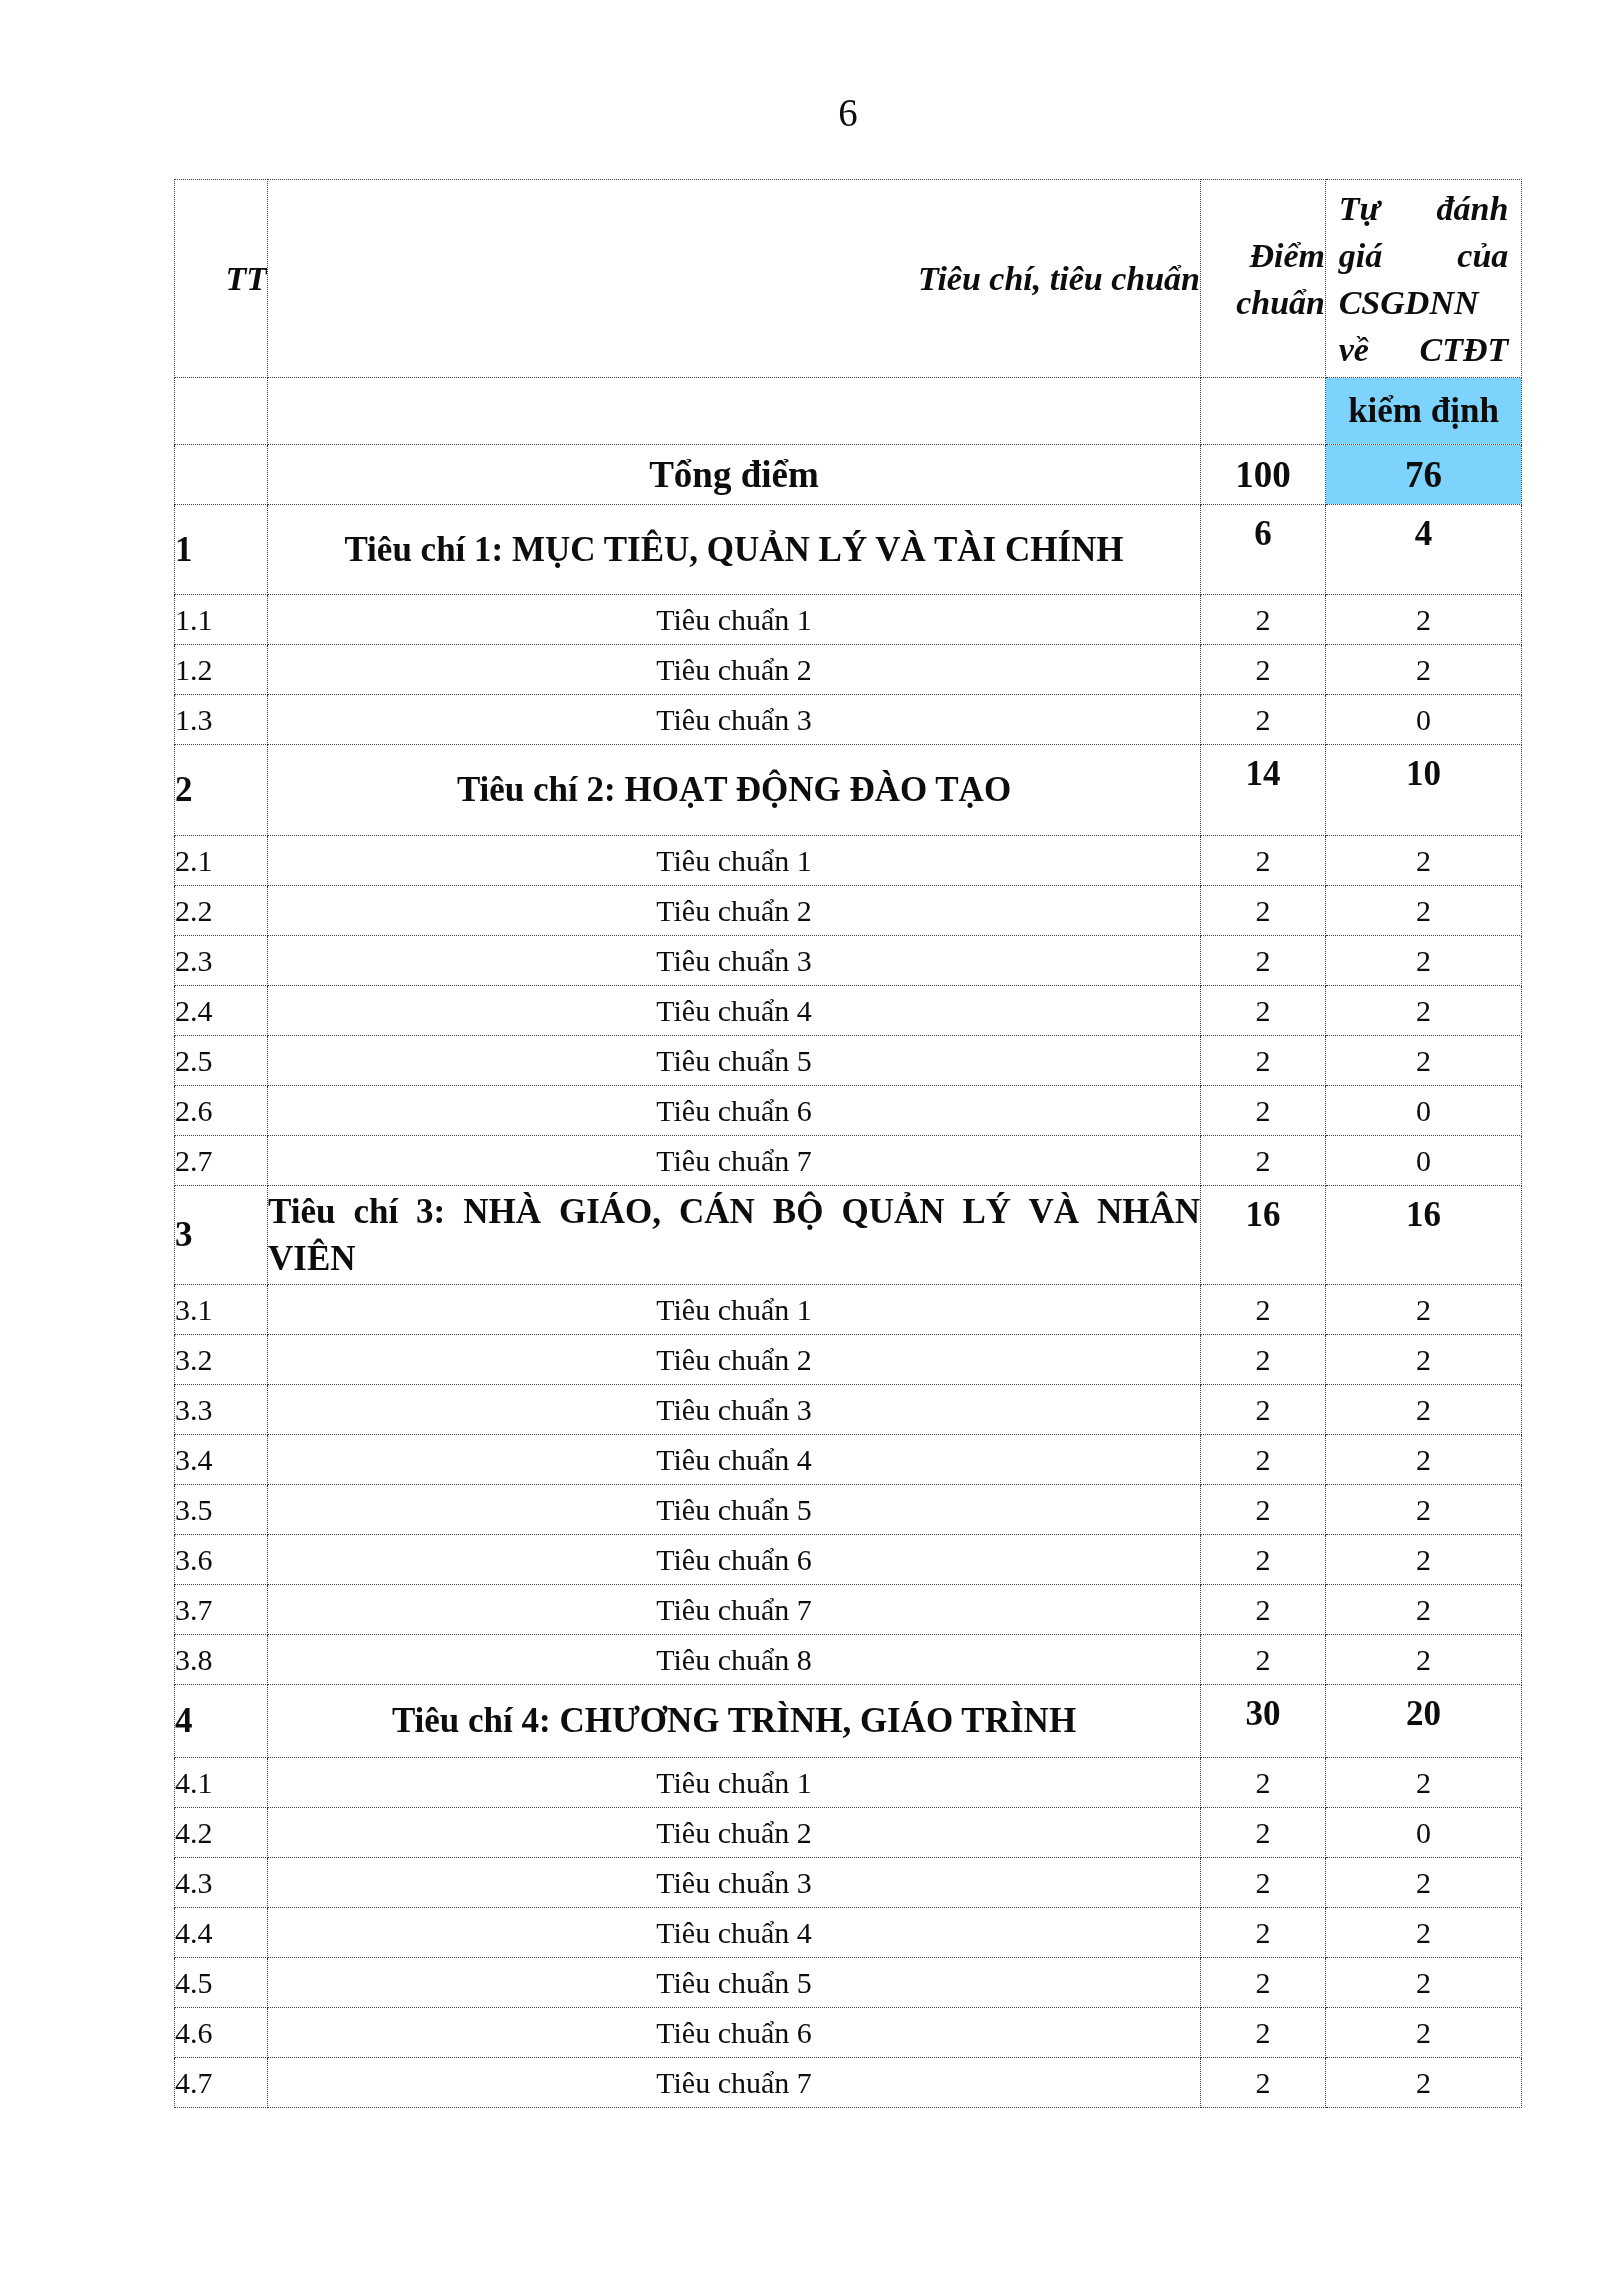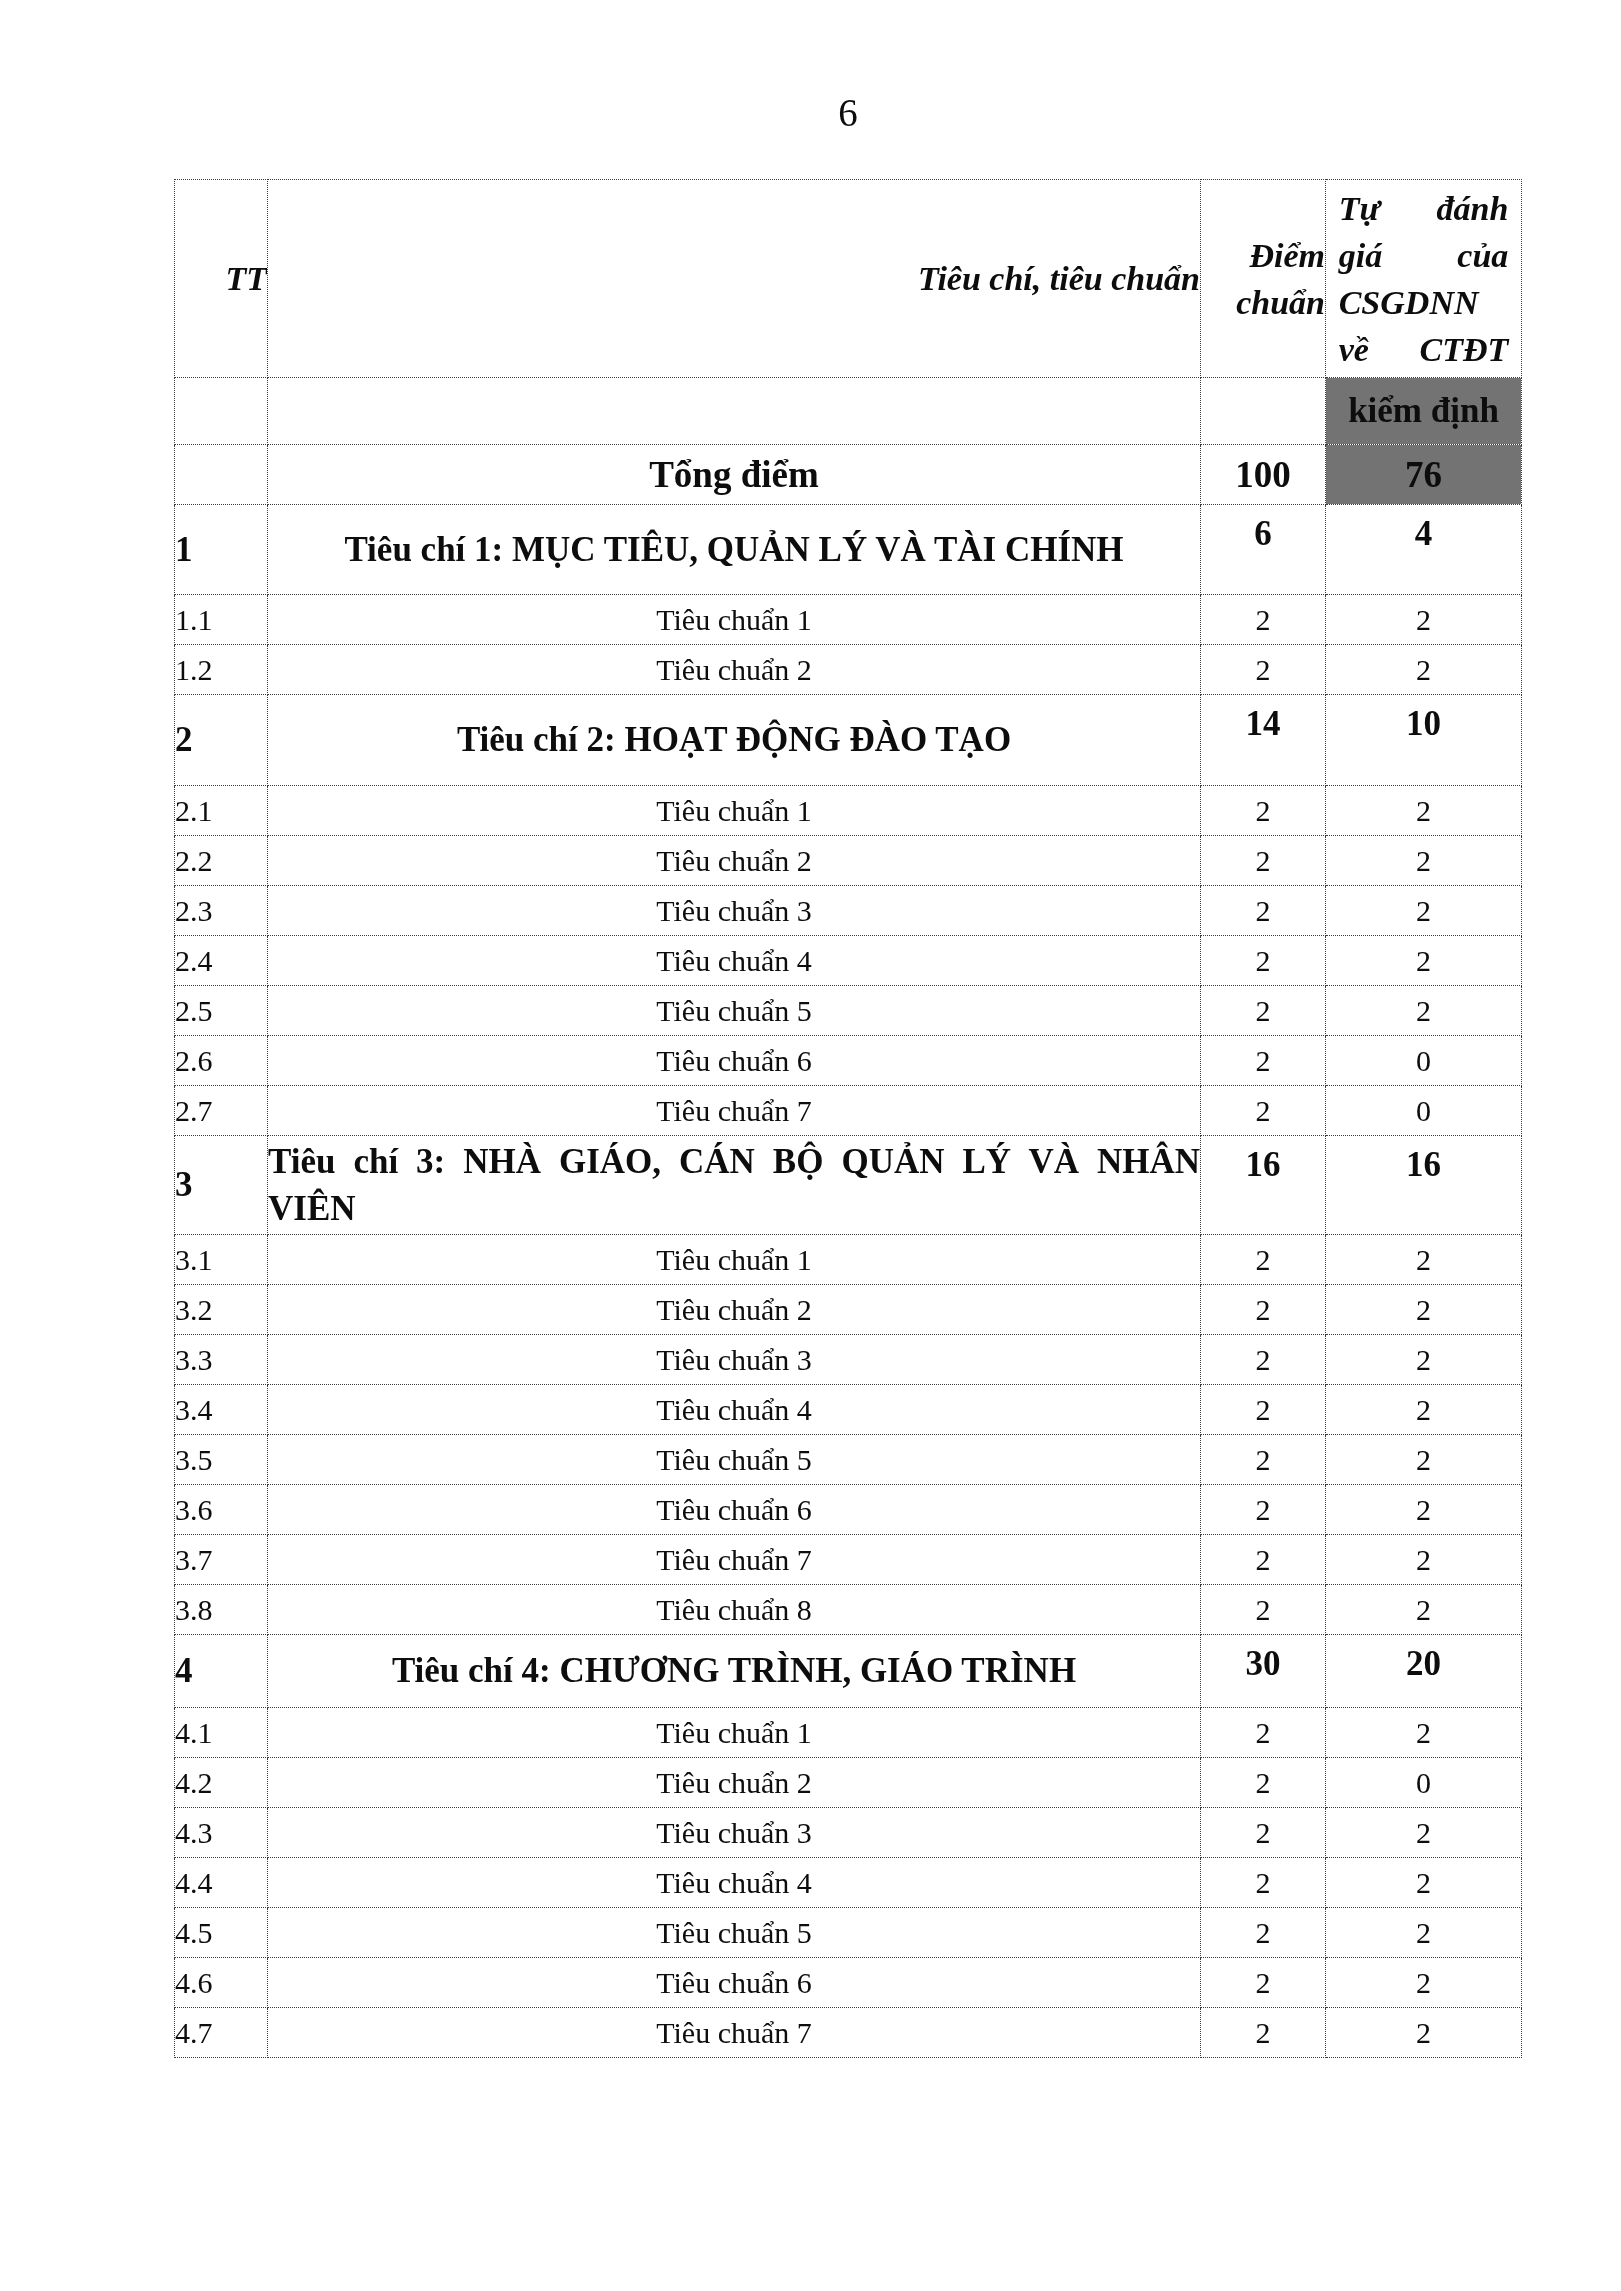--- a/index.html
+++ b/index.html
@@ -49,21 +49,21 @@
     vertical-align:top;line-height:53px;padding-top:2px;
   }
   tr.section-1{height:90px;}
   tr.section-2{height:91px;}
   tr.section-3{height:99px;}
   tr.section-3 td.col-label{line-height:47px;}
   tr.section-4{height:73px;}
   tr.item{height:50px;}
   tr.item td{font-size:30px;}
   
-  .shade{background:#737373;}
+  .shade{background:#7dd3fc;}
   .pre{white-space:pre-line;}
   .jl{white-space:pre-line;text-align:justify;text-align-last:justify;}
 </style>
 </head>
 <body>
 
 <div class="page-number">6</div>
 
 <table class="assessment">
   <colgroup>
@@ -108,20 +108,26 @@
         <td class="col-label">Tiêu chuẩn 1</td>
         <td class="col-diem">2</td>
         <td class="col-danhgia">2</td>
       </tr>
       <tr class="row item">
         <td class="col-tt">1.2</td>
         <td class="col-label">Tiêu chuẩn 2</td>
         <td class="col-diem">2</td>
         <td class="col-danhgia">2</td>
       </tr>
+      <tr class="row item">
+        <td class="col-tt">1.3</td>
+        <td class="col-label">Tiêu chuẩn 3</td>
+        <td class="col-diem">2</td>
+        <td class="col-danhgia">0</td>
+      </tr>
       <tr class="row section section-2">
         <td class="col-tt">2</td>
         <td class="col-label">Tiêu chí 2: HOẠT ĐỘNG ĐÀO TẠO</td>
         <td class="col-diem">14</td>
         <td class="col-danhgia">10</td>
       </tr>
       <tr class="row item">
         <td class="col-tt">2.1</td>
         <td class="col-label">Tiêu chuẩn 1</td>
         <td class="col-diem">2</td>

